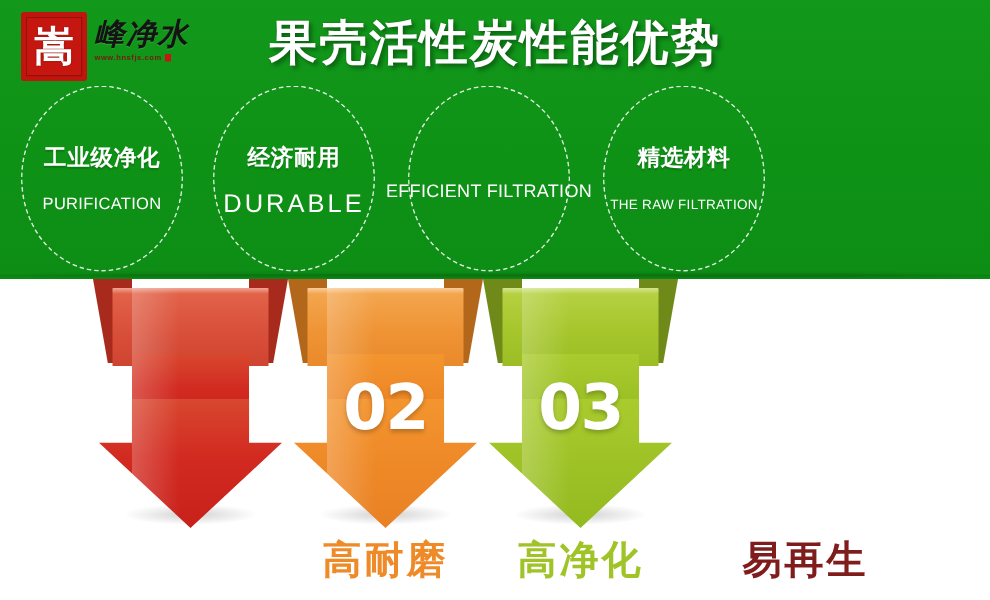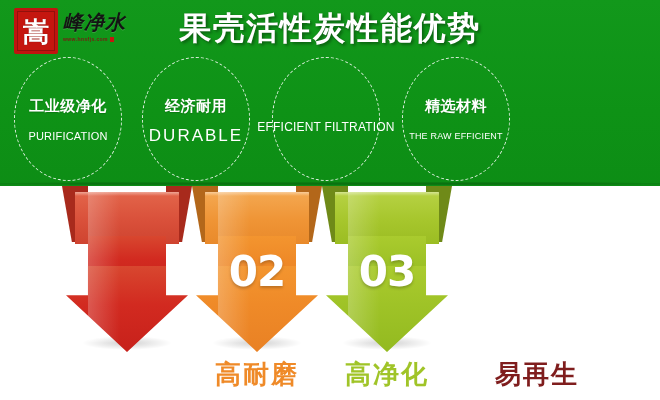--- a/index.html
+++ b/index.html
@@ -192,21 +192,21 @@
         <div class="cn">经济耐用</div>
         <div class="en" style="font-size:17px;letter-spacing:2px">DURABLE</div>
       </div>
 
       <div class="badge" style="left:272px">
         <div class="en" style="font-size:12px">EFFICIENT FILTRATION</div>
       </div>
 
       <div class="badge" style="left:402px">
         <div class="cn">精选材料</div>
-        <div class="en" style="font-size:9px">THE RAW EFFICIENT</div>
+        <div class="en" style="font-size:9px">THE RAW FILTRATION</div>
       </div>
 
 
     </div>
   </div>
 
   <div class="arrows">
     <div class="shelf"></div>
 
     <div class="arrow" style="left:62px">

